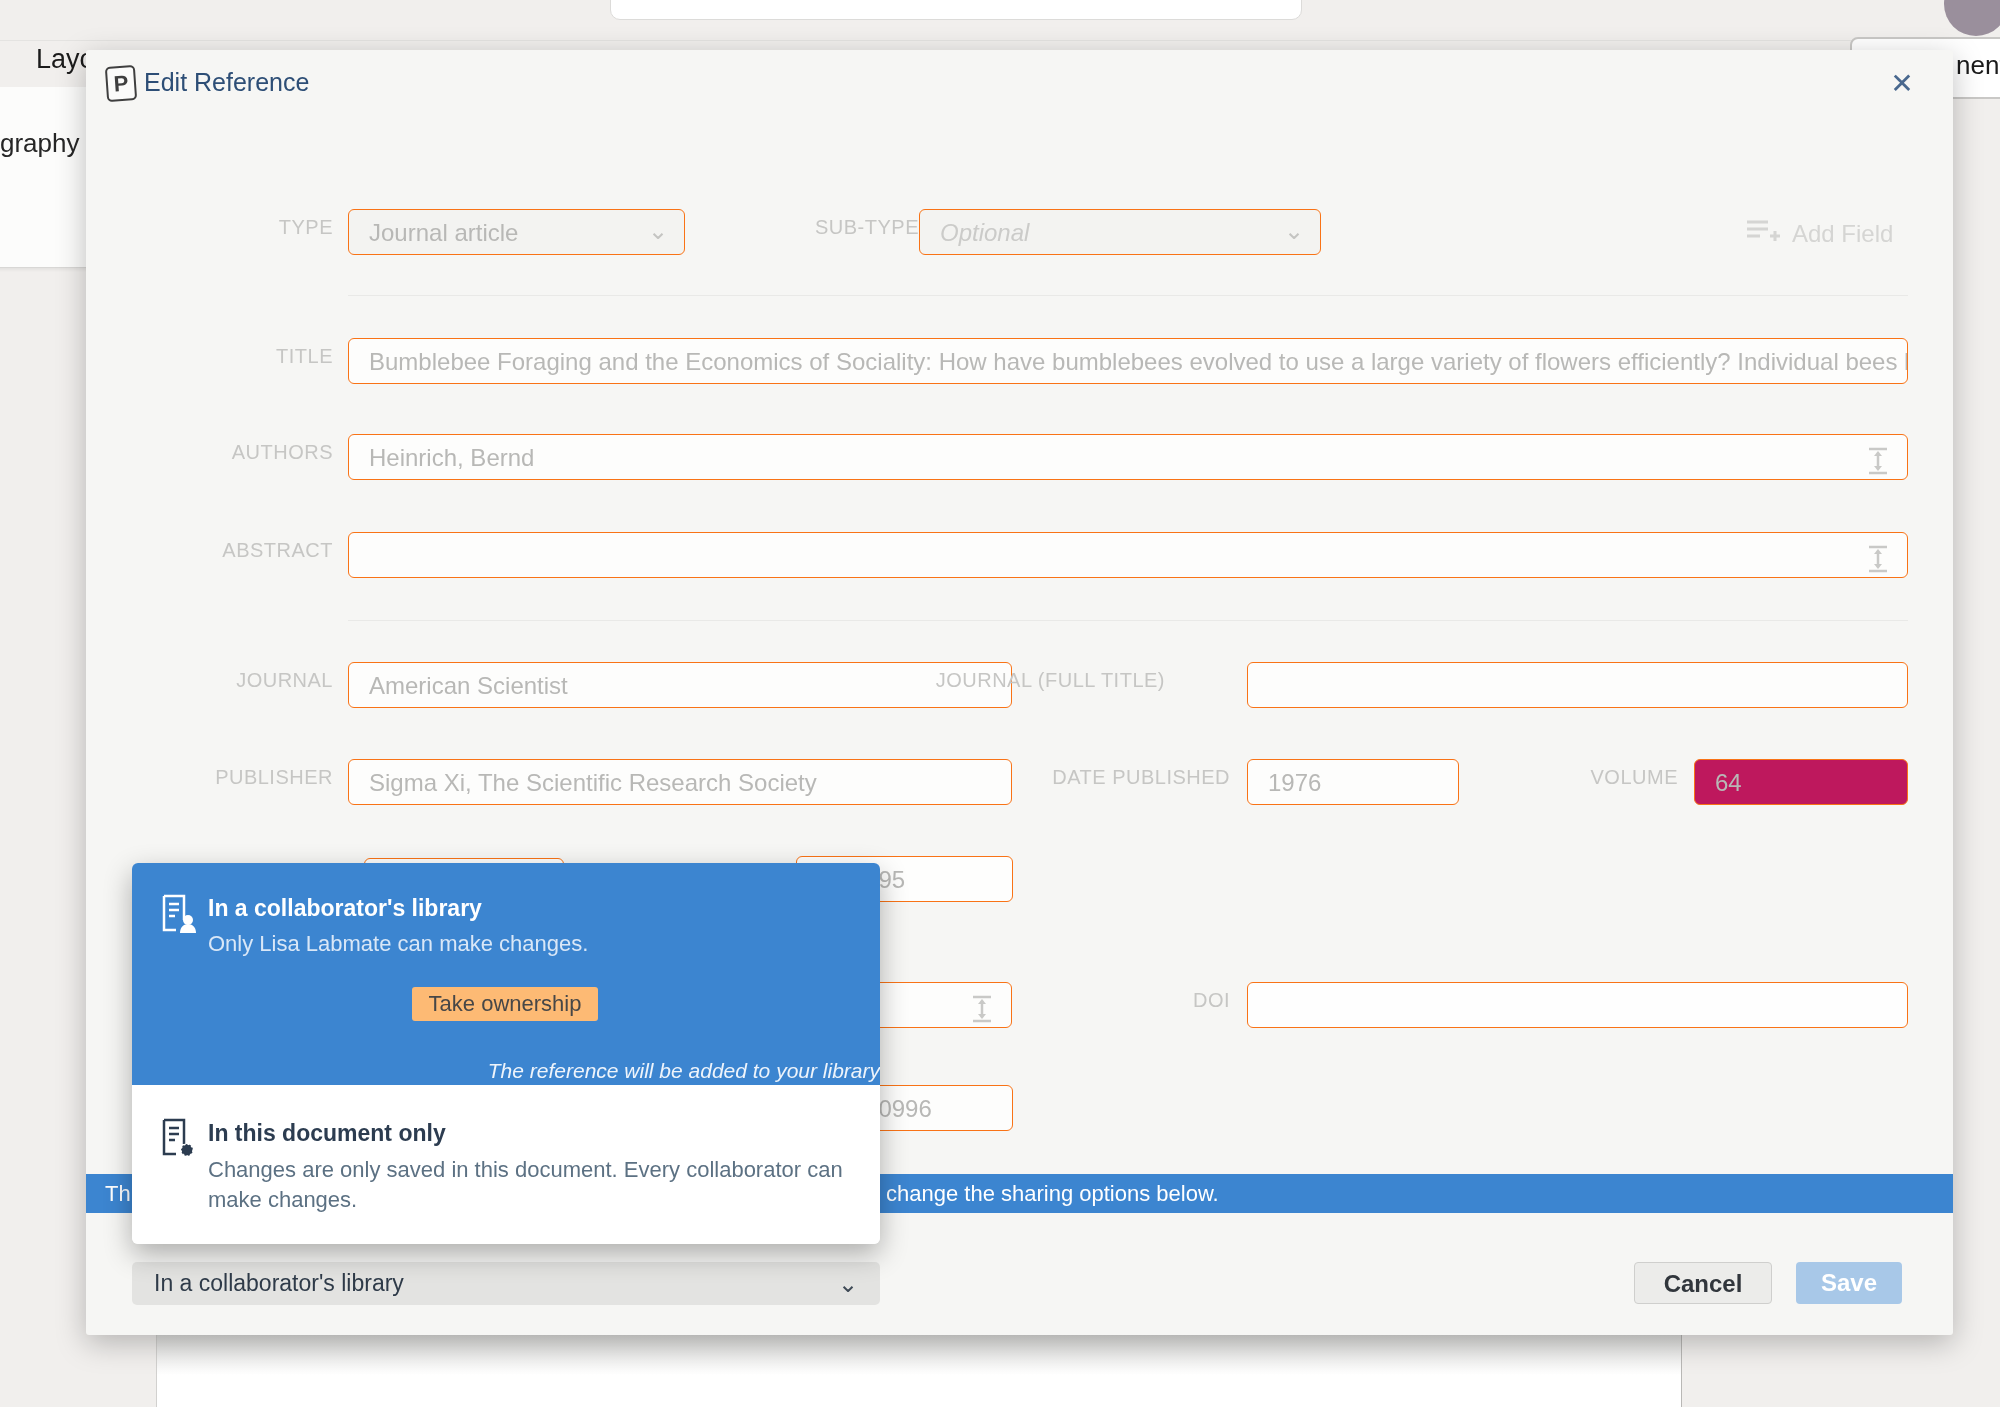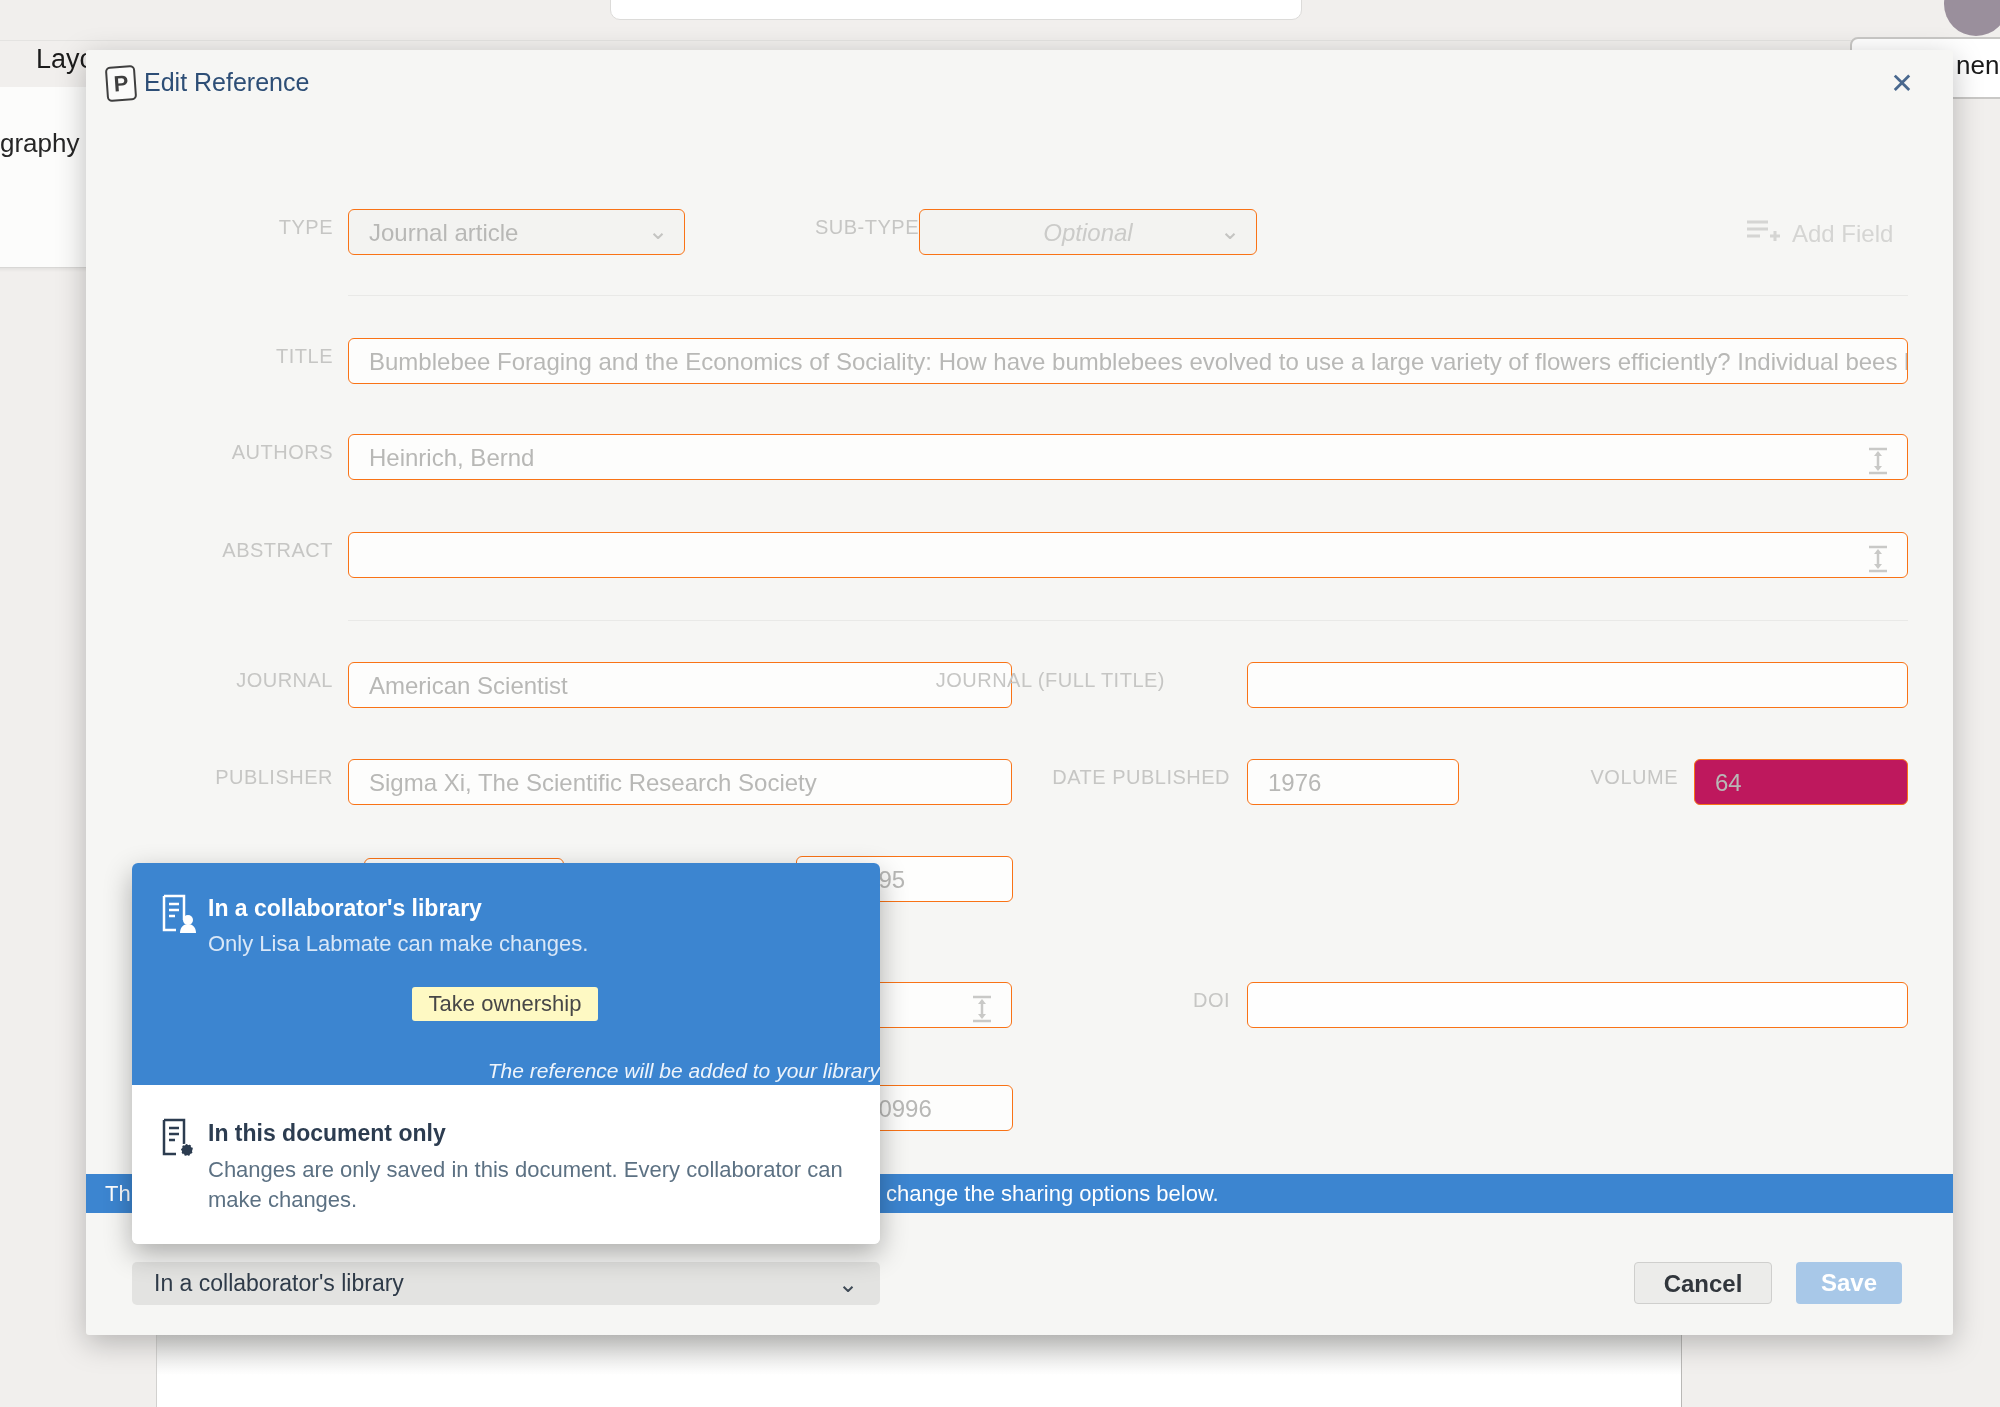--- a/index.html
+++ b/index.html
@@ -57,21 +57,21 @@
      border-radius:4px;color:#fff;font-size:24px;font-weight:700;text-align:center;
      line-height:42px;cursor:pointer;}
 
   
   .popup{left:132px;top:863px;width:748px;height:381px;border-radius:6px;overflow:hidden;
      box-shadow:0 10px 28px rgba(0,0,0,0.3);z-index:5;}
   .popup-blue{position:absolute;left:0;top:0;width:100%;height:222px;background:#3c85d0;color:#fff;}
   .popup-white{position:absolute;left:0;top:222px;width:100%;height:159px;background:#fff;padding-left:24px;}
   .opt-title{font-size:23px;font-weight:700;}
   .opt-sub{font-size:22px;color:#d9e7f7;}
-  .take-btn{left:280px;top:124px;width:186px;height:34px;background:#fef9c3;border-radius:3px;
+  .take-btn{left:280px;top:124px;width:186px;height:34px;background:#fdba74;border-radius:3px;
      color:#474747;font-size:22px;text-align:center;line-height:34px;cursor:pointer;}
   .opt-note{left:0;top:168px;width:100%;text-align:right;font-style:italic;font-size:21px;color:#eef4fb;margin-top:28px;}
   .opt2-title{font-size:23px;font-weight:700;color:#2c3c50;}
   .opt2-body{font-size:22px;color:#5c7183;line-height:30px;width:670px;}
 </style>
 </head>
 <body>
 
 <div class="abs ribbon-edge"></div>
 <div class="abs top-center-box"></div>
@@ -103,21 +103,21 @@
     </span>
     <span>Add Field</span>
   </div>
 
   <div class="abs field-label" style="left:47px;top:166px;">TYPE</div>
   <div class="abs input select" style="left:262px;top:159px;width:337px;">
     <span>Journal article</span>
     <span class="chev">⌄</span>
   </div>
   <div class="abs field-label" style="left:633px;top:166px;">SUB-TYPE</div>
-  <div class="abs input select" style="left:833px;top:159px;width:338px;text-align:center;">
+  <div class="abs input select" style="left:833px;top:159px;width:402px;">
     <span class="placeholder">Optional</span>
     <span class="chev">⌄</span>
   </div>
 
   <div class="abs divider" style="left:262px;top:245px;width:1560px;"></div>
 
   <div class="abs field-label" style="left:47px;top:295px;">TITLE</div>
   <div class="abs input" style="left:262px;top:288px;width:1560px;">
     <span>Bumblebee Foraging and the Economics of Sociality: How have bumblebees evolved to use a large variety of flowers efficiently? Individual bees have spe</span>
   </div>

